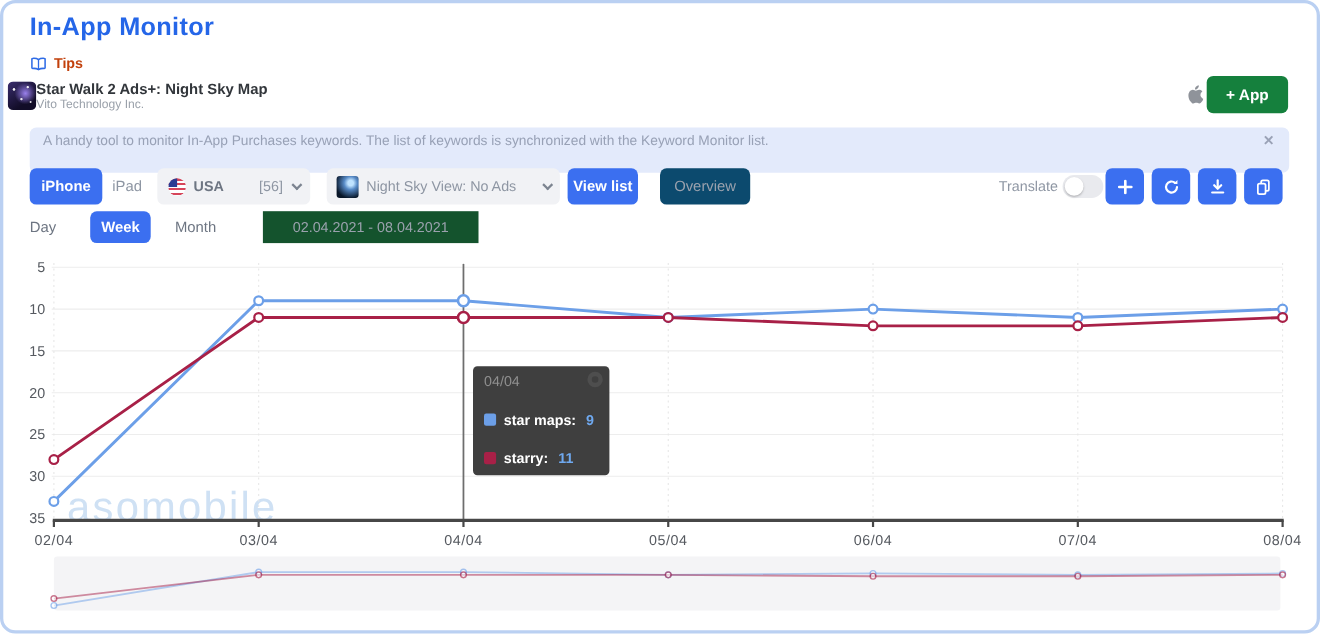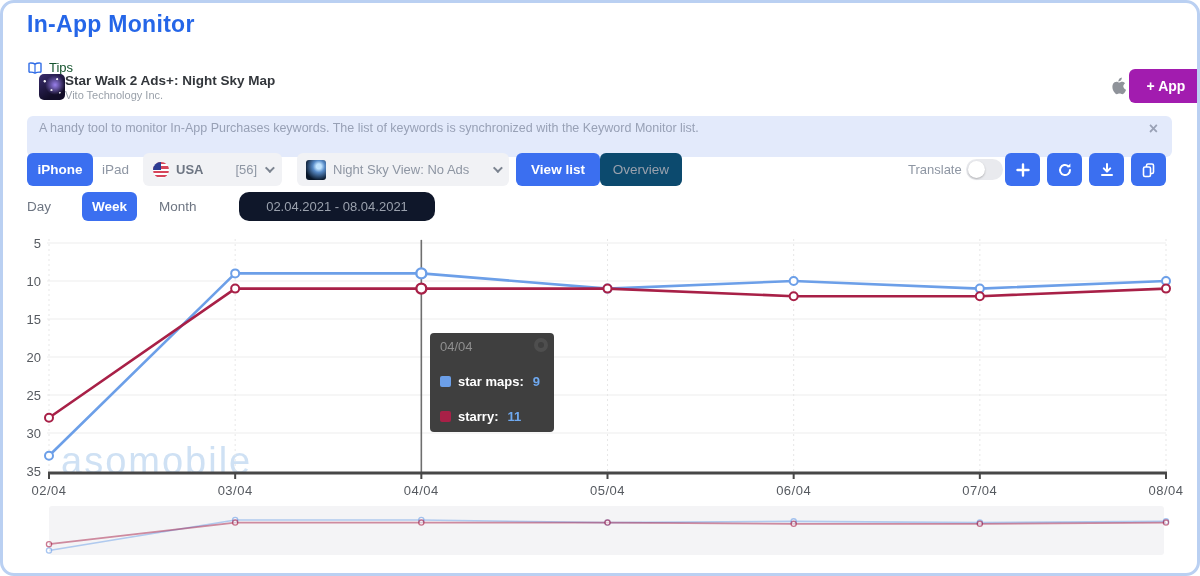--- a/index.html
+++ b/index.html
@@ -3,36 +3,36 @@
 <meta charset="utf-8">
 <style>
   * { margin:0; padding:0; box-sizing:border-box; }
   html,body { width:1200px; height:576px; background:#fff; font-family:"Liberation Sans", sans-serif; }
   .card { position:absolute; left:0; top:0; width:1200px; height:576px; background:#fff;
           border:3px solid #bad0f2; border-radius:14px; overflow:hidden; }
 
   .page-title { position:absolute; left:24px; top:8px; font-size:23px; font-weight:700; color:#2566e8; letter-spacing:.3px; }
 
   .tips { position:absolute; left:24px; top:47px; display:flex; align-items:center; gap:6px;
-          color:#14532d; font-size:13px; font-weight:400; cursor:pointer;margin-top:10px; }
-
-  .app-row { position:absolute; left:36px; top:68px; width:1160px; height:38px; }
+          color:#c2410c; font-size:13px; font-weight:700; cursor:pointer; }
+
+  .app-row { position:absolute; left:4px; top:68px; width:1160px; height:38px; }
   .app-icon { position:absolute; left:0; top:3px; width:26px; height:26px; border-radius:5px;
       background:
         radial-gradient(circle at 22% 28%, rgba(255,255,255,.95) 0 .8px, transparent 1.6px),
         radial-gradient(circle at 70% 20%, rgba(255,255,255,.9) 0 .7px, transparent 1.4px),
         radial-gradient(circle at 48% 62%, rgba(255,255,255,.85) 0 .7px, transparent 1.4px),
         radial-gradient(circle at 80% 72%, rgba(255,255,255,.8) 0 .6px, transparent 1.2px),
         radial-gradient(circle at 62% 42%, rgba(167,140,255,.9), transparent 45%),
         linear-gradient(145deg,#3a2d6e 0%, #120d28 70%); }
   .app-name { position:absolute; left:26px; top:2px; font-size:13.5px; font-weight:700; color:#32363b; }
   .app-dev  { position:absolute; left:26px; top:18px; font-size:11px; color:#9aa1aa; }
   .apple-wrap { position:absolute; left:1072px; top:6px; }
   .add-app-btn { position:absolute; left:1090px; top:-2px; width:74px; height:34px; border:none; border-radius:6px;
-                 background:#a21caf; color:#fff; font-size:14px; font-weight:700; cursor:pointer; font-family:inherit; }
+                 background:#15803d; color:#fff; font-size:14px; font-weight:700; cursor:pointer; font-family:inherit; }
 
   .banner { position:absolute; left:24px; top:113px; width:1145px; height:41px; border-radius:6px;
             background:#e3eafb; color:#98a1b6; font-size:12.5px; line-height:25px; padding-left:12px; }
   .banner .close { position:absolute; right:14px; top:0; font-size:16px; font-weight:700; color:#9aa2b6; cursor:pointer; line-height:25px; }
 
   .btn-blue { border:none; border-radius:6px; background:#3b6ff0; color:#fff; font-weight:700; cursor:pointer; font-family:inherit; }
   .btn-gray { border:none; border-radius:6px; background:#0c4a6e; color:#9aa1ad; cursor:pointer; font-family:inherit; }
 
   .ctl { position:absolute; top:150px; height:33px; }
   .btn-iphone   { left:24px;  width:66px;  font-size:13.5px; }
@@ -42,34 +42,34 @@
   .keyword-select { left:294px; width:212px; padding:0 9px; }
   .chevron { width:7px; height:7px; border-right:2px solid #7c8490; border-bottom:2px solid #7c8490;
              transform:rotate(45deg) translateY(-2px); margin-left:auto; flex:none; }
   .flag { width:16px; height:16px; border-radius:50%; overflow:hidden; position:relative; flex:none; margin-right:7px;
           background:repeating-linear-gradient(180deg,#d6455a 0 2.2px,#fff 2.2px 4.4px); }
   .flag::after { content:""; position:absolute; left:0; top:0; width:8px; height:8px; background:#2c3c92; }
   .country-label { color:#6d7582; font-weight:600; }
   .country-count { margin-left:32px; color:#8e96a3; }
   .kw-thumb { width:20px; height:20px; border-radius:3px; flex:none; margin-right:7px;
               background: radial-gradient(circle at 64% 32%, #bfe3ff 0 2.5px, rgba(60,120,190,.85) 6px, #081628 75%); }
-  .btn-viewlist { left:513px; width:84px; font-size:13.5px; }
+  .btn-viewlist { left:513px; width:64px; font-size:13.5px; }
   .btn-overview { left:597px; width:82px; font-size:13.5px; }
   .translate-label { left:905px; line-height:33px; color:#8e96a3; font-size:13px; }
   .toggle { left:963px; top:156px; width:37px; height:21px; border-radius:11px; background:#e9eaee; cursor:pointer; position:absolute; }
   .toggle .knob { position:absolute; left:2px; top:2px; width:17px; height:17px; border-radius:50%; background:#fff;
                   box-shadow:0 1px 2px rgba(0,0,0,.25); }
   .icon-btn { width:35px; font-size:16px; display:flex; align-items:center; justify-content:center; }
   .ib-1 { left:1002px; } .ib-2 { left:1044px; } .ib-3 { left:1086px; } .ib-4 { left:1128px; }
 
   .period { position:absolute; top:189px; height:29px; }
   .day-tab   { left:24px;  line-height:29px; color:#6d7582; font-size:13.5px; cursor:pointer; }
   .week-tab  { left:79px;  width:55px; font-size:13.5px; }
   .month-tab { left:156px; line-height:29px; color:#6d7582; font-size:13.5px; cursor:pointer; }
-  .date-range { left:236px; width:196px; background:#0f172a; border-radius:10px; color:#9aa1ad; font-size:13px;
+  .date-range { left:236px; width:196px; background:#14532d; border-radius:0; color:#9aa1ad; font-size:13px;
                 text-align:center; line-height:29px; }
 
   #chart-svg { position:absolute; left:0; top:0; width:1200px; height:576px; }
 
   .tooltip { position:absolute; left:427px; top:330px; min-width:110px; background:rgba(57,57,57,.97);
              border-radius:4px; padding:6px 14px 8px 10px; color:#fff; z-index:5; }
   .tooltip .tt-date { color:#8f8f8f; font-size:13px; margin-bottom:2px; }
   .tt-row { display:flex; align-items:center; gap:7px; font-size:13px; font-weight:700; margin-top:20px; white-space:nowrap; }
   .tt-swatch { width:11px; height:11px; border-radius:2px; flex:none; }
   .tt-val { color:#6fa9f0; margin-left:2px; }

